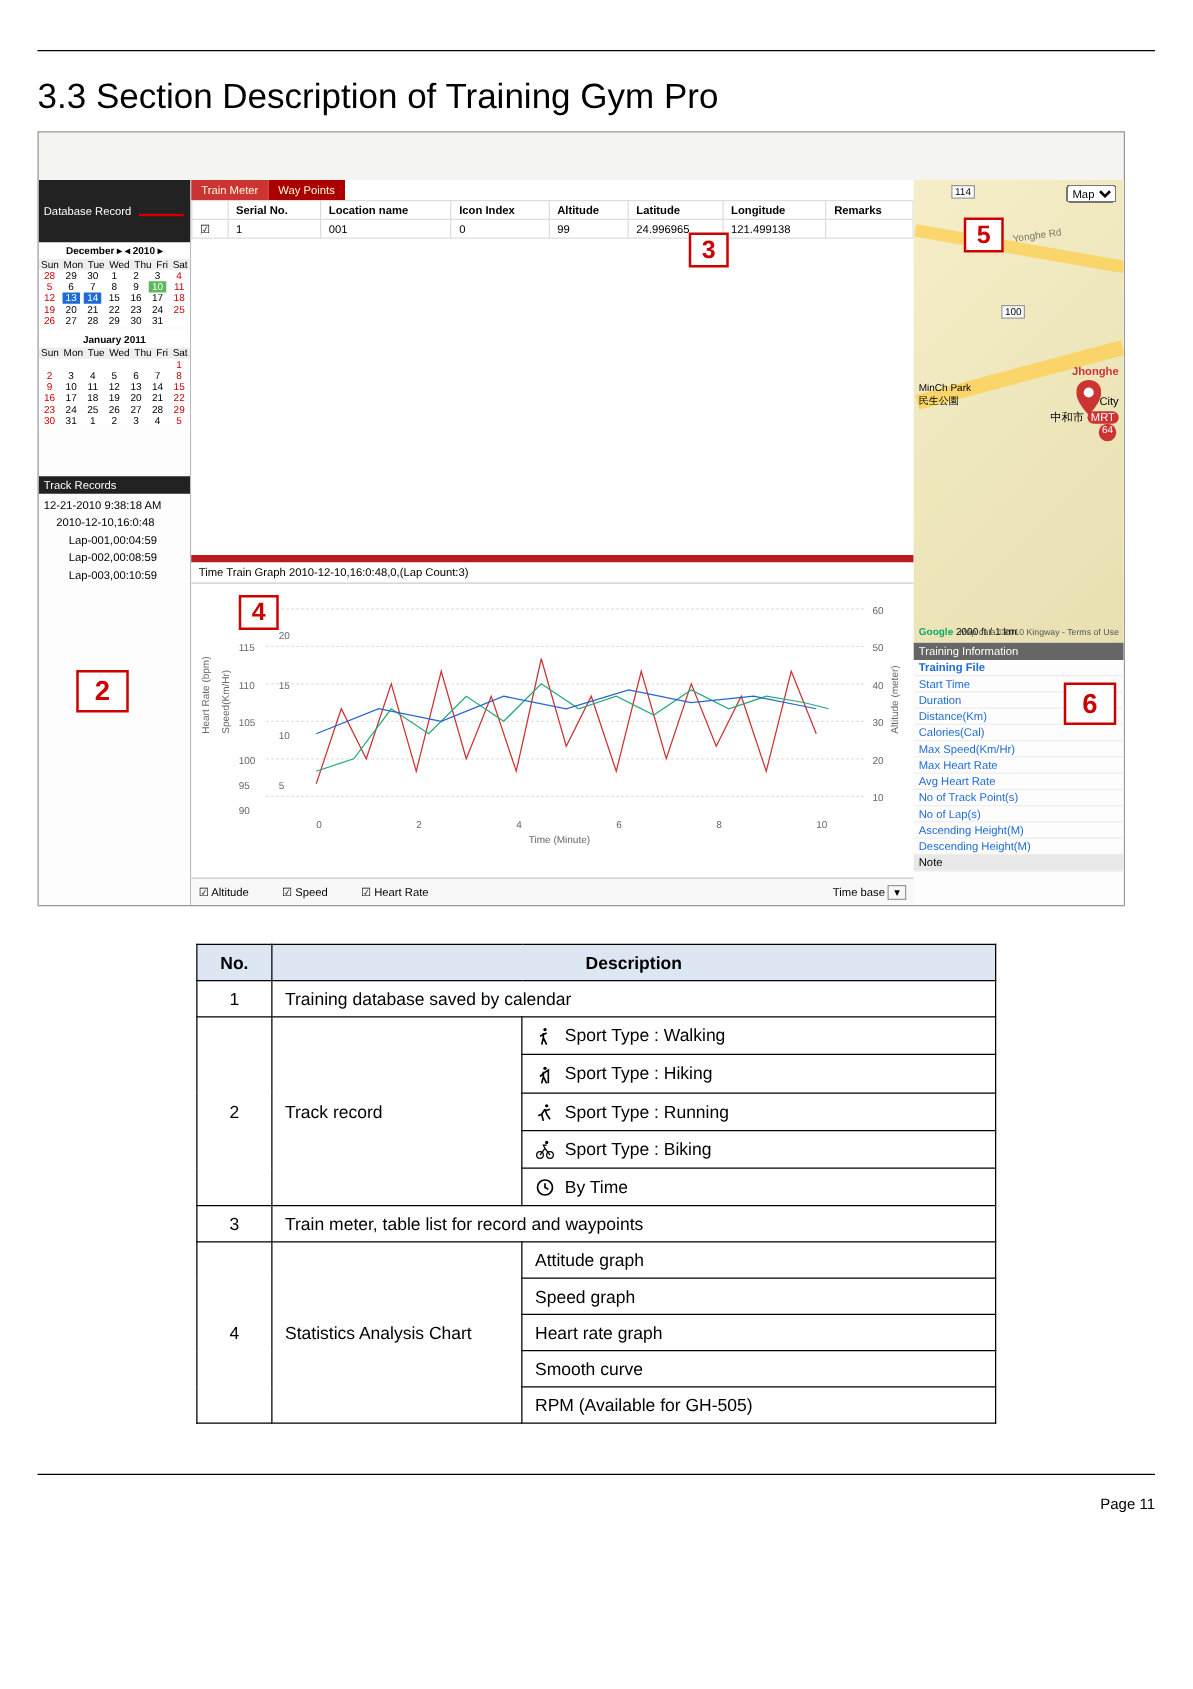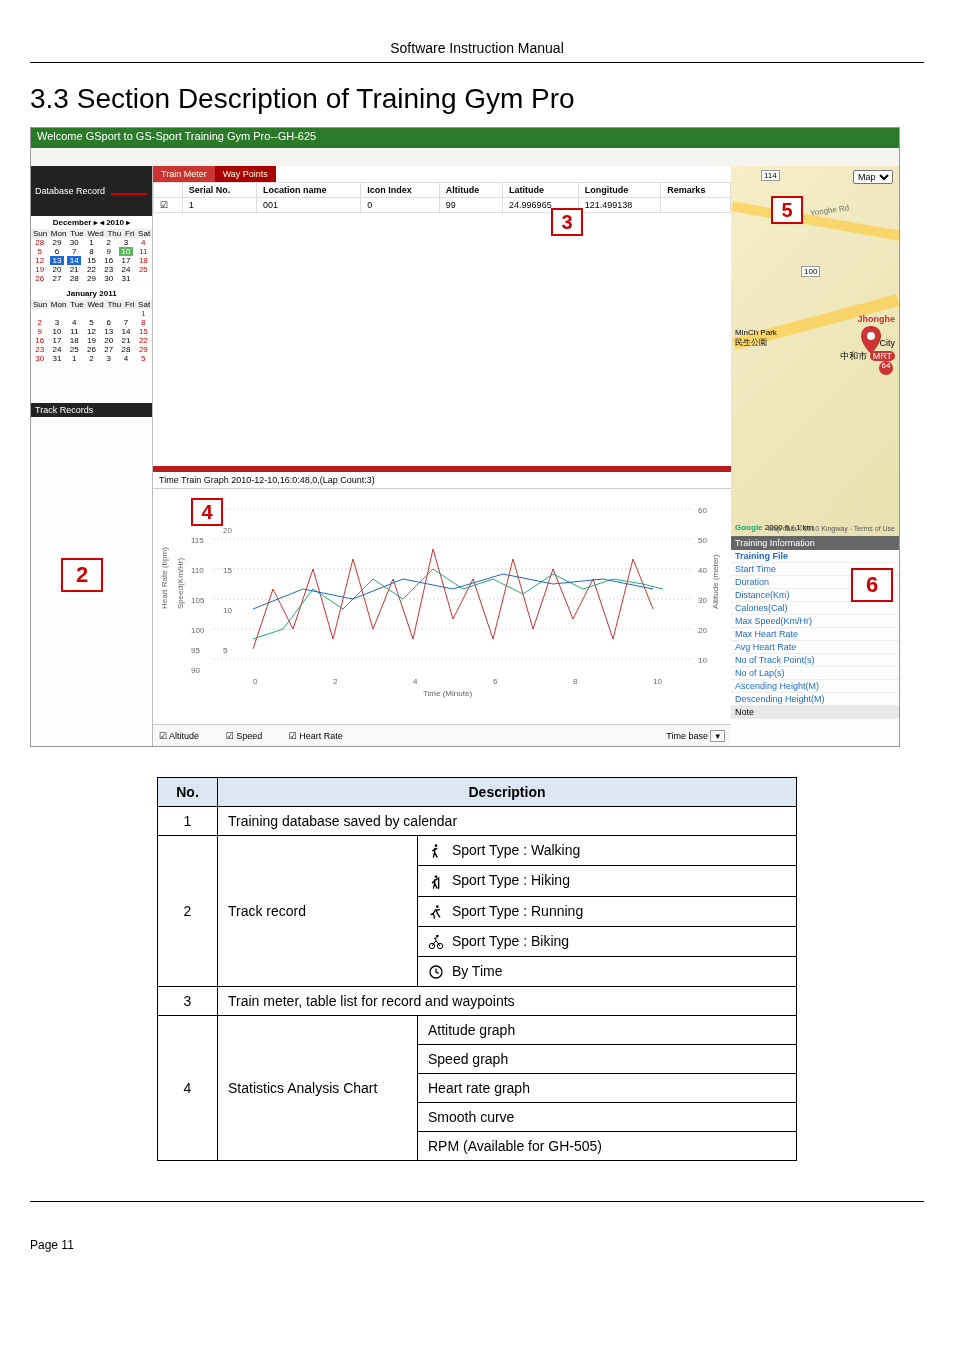--- a/index.html
+++ b/index.html
@@ -44,35 +44,33 @@
   .ti-header { background: #666; color: #fff; padding: 2px 4px; }
   .ti-row { padding: 1px 4px; color: #1e6ad6; border-bottom: 1px solid #eee; }
   .callout { position: absolute; width: 32px; height: 28px; background: #fff; border: 2px solid #c00; color: #c00; font-size: 20px; font-weight: bold; display: flex; align-items: center; justify-content: center; z-index: 20; }
   .callout.big { width: 42px; height: 34px; font-size: 22px; }
   .callout-line { position: absolute; height: 2px; background: #c00; z-index: 19; }
   
   .desc-table { border-collapse: collapse; margin: 30px auto 0; width: 640px; font-size: 14px; }
   .desc-table th, .desc-table td { border: 1px solid #000; padding: 6px 10px; vertical-align: middle; }
   .desc-table th { background: #dde7f3; text-align: center; }
   .icon-cell svg { width: 16px; height: 16px; vertical-align: middle; margin-right: 4px; }
-  .footer { text-align: left; font-size: 12px; margin-top: 36px; }
+  .footer { text-align: right; font-size: 12px; margin-top: 16px; }
   hr.bot { border: none; border-top: 1px solid #000; margin-bottom: 6px; margin-top: 40px; }
   
   .axis-text { font-size: 8px; fill: #666; }
 </style>
 </head>
 <body>
 
 <div class="page">
-  <div class="header-title">Software Instruction Manual</div>
   <hr class="top">
   <div class="section-title">3.3 Section Description of Training Gym Pro</div>
 
   <div class="screenshot">
-    <div class="titlebar">Welcome GSport to GS-Sport Training Gym Pro--GH-625</div>
 
     <div class="leftpanel">
       <div class="db-header">Database Record</div>
       <div class="cal">
         <div class="cal-title">December    ▸ ◂   2010 ▸</div>
         <div class="cal-dow">
           <span class="red">Sun</span>
           <span>Mon</span>
           <span>Tue</span>
           <span>Wed</span>
@@ -190,20 +188,27 @@
               <span>31</span>
               <span>1</span>
               <span>2</span>
               <span>3</span>
               <span>4</span>
               <span class="red">5</span>
             </div>
           </div>
       </div>
       <div class="track-header" style="margin-top:40px;">Track Records</div>
+      <div class="track-tree">
+        <div>12-21-2010 9:38:18 AM</div>
+        <div class="ind1">2010-12-10,16:0:48</div>
+        <div class="ind2">Lap-001,00:04:59</div>
+        <div class="ind2">Lap-002,00:08:59</div>
+        <div class="ind2">Lap-003,00:10:59</div>
+      </div>
     </div>
 
     <div class="center-top">
       <div class="tabs">
         <div class="tab">Train Meter</div>
         <div class="tab active">Way Points</div>
       </div>
       <table class="waypoint-table">
         <tbody>
             <tr>

